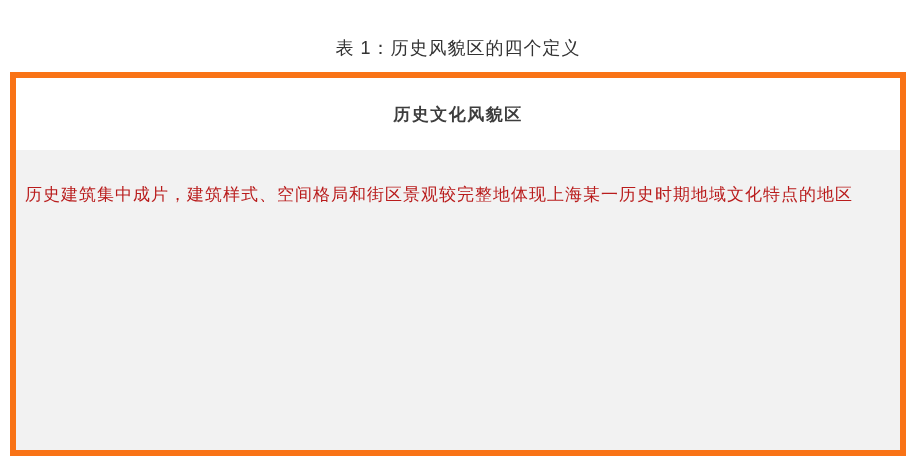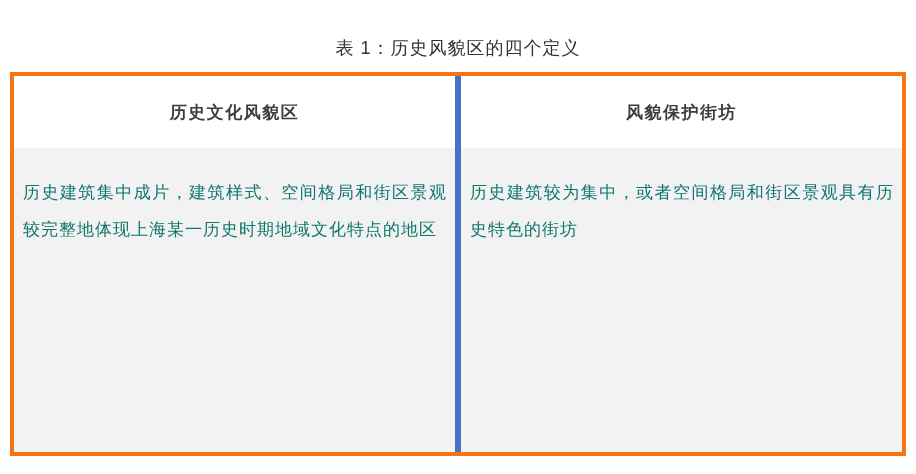--- a/index.html
+++ b/index.html
@@ -25,21 +25,21 @@
     color: #333333;
     letter-spacing: 1px;
   }
   .def-table {
     position: absolute;
     left: 10px;
     top: 72px;
     width: 896px;
     height: 384px;
     box-sizing: border-box;
-    border: 4px solid #f97316;
+    border: 6px solid #f97316;
     display: flex;
     background: #ffffff;
   }
   .def-col {
     flex: 1 1 0;
     min-width: 0;
     display: flex;
     flex-direction: column;
   }
   .def-col + .def-col {
@@ -57,41 +57,37 @@
     color: #3d3d3d;
     letter-spacing: 1.5px;
   }
   .col-body {
     flex: 1 1 auto;
     background: #F2F2F2;
     padding: 26px 8px 8px 9px;
     box-sizing: border-box;
     font-size: 17px;
     line-height: 37px;
-    color: #0f766e;
+    color: #b91c1c;
     letter-spacing: 1px;
     text-align: justify;
     text-justify: inter-ideograph;
   }
 </style>
 </head>
 <body>
 
 <div class="page">
 
   <div class="doc-title">表 1：历史风貌区的四个定义</div>
 
   <div class="def-table">
 
     <div class="def-col">
       <div class="col-header">历史文化风貌区</div>
       <div class="col-body">历史建筑集中成片，建筑样式、空间格局和街区景观较完整地体现上海某一历史时期地域文化特点的地区</div>
     </div>
 
-    <div class="def-col">
-      <div class="col-header">风貌保护街坊</div>
-      <div class="col-body">历史建筑较为集中，或者空间格局和街区景观具有历史特色的街坊</div>
-    </div>
 
 
 
   </div>
 </div>
 
 </body></html>

